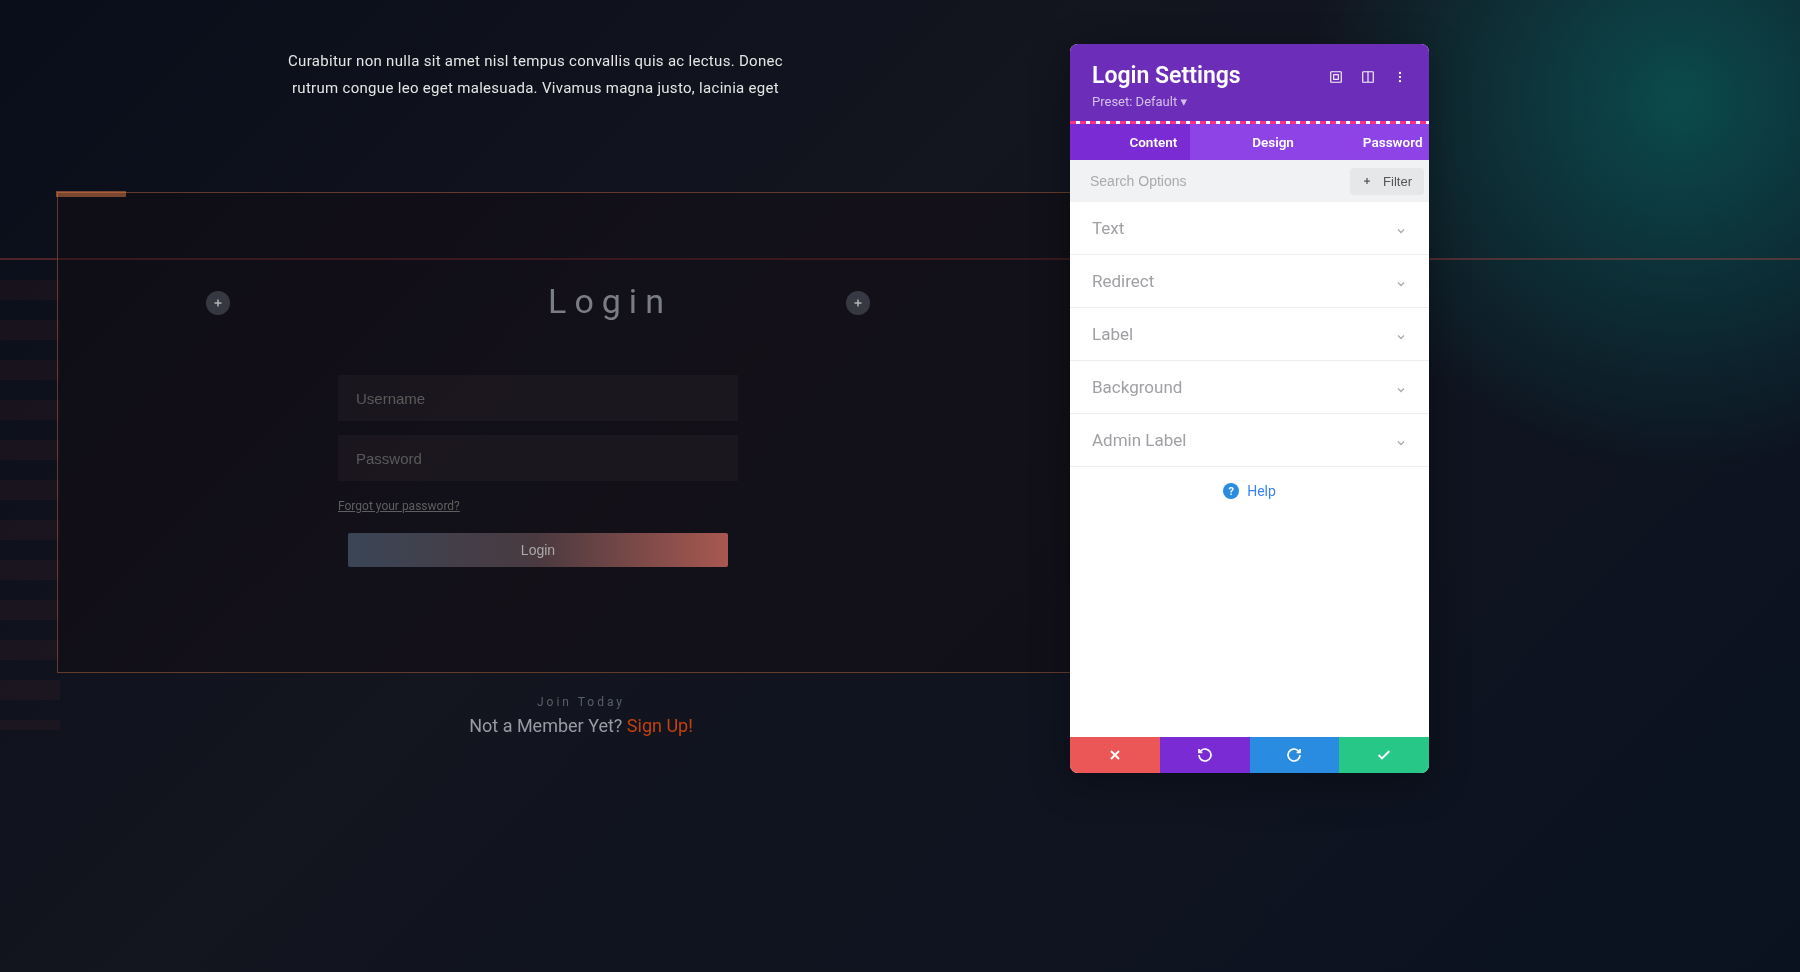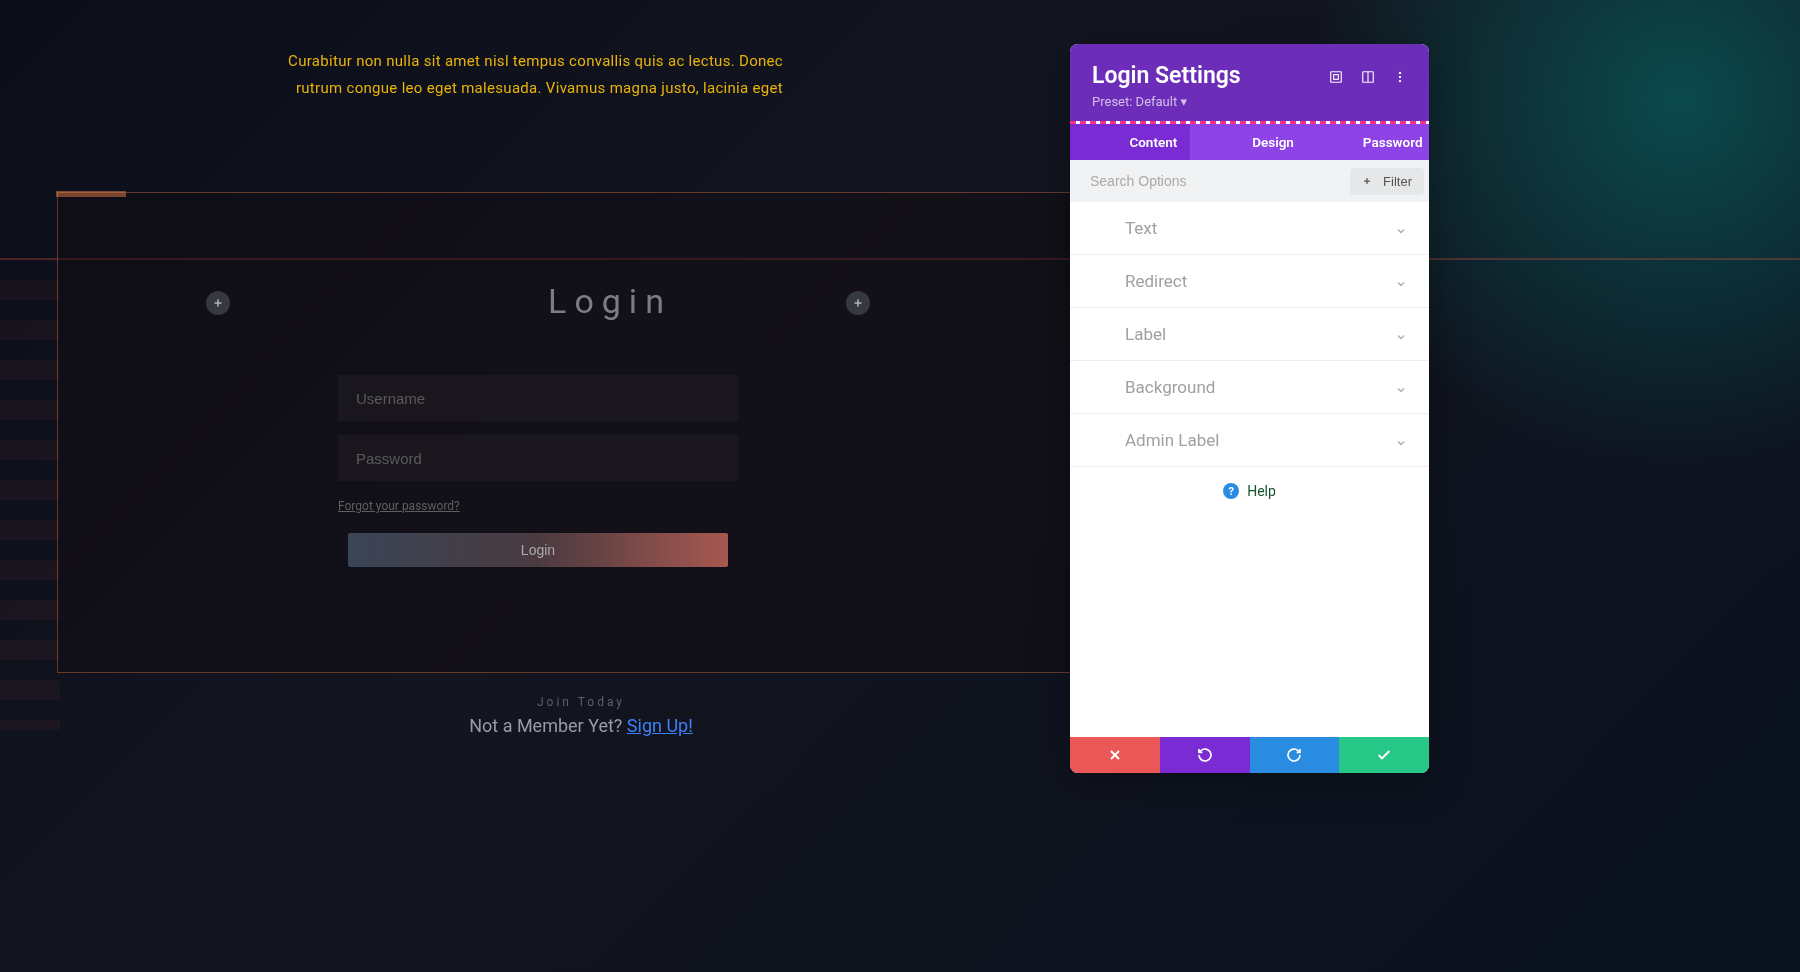--- a/index.html
+++ b/index.html
@@ -52,22 +52,22 @@
         transparent 20px,
         transparent 40px
       );
     }
     
     .intro-text {
       position: absolute;
       top: 48px;
       left: 288px;
       width: 495px;
-      text-align: right;
-      color: #eab308;
+      text-align: center;
+      color: #e5e5e5;
       font-size: 15px;
       line-height: 1.8;
       letter-spacing: 0.3px;
     }
     
     
     .login-module {
       position: absolute;
       top: 192px;
       left: 57px;
@@ -168,22 +168,21 @@
       color: #5b5f68;
       font-size: 12px;
       letter-spacing: 3px;
     }
     .not-member {
       color: #989ba3;
       font-size: 18px;
       margin-top: 6px;
     }
     .sign-up-link {
-      color: #3b82f6;
-      text-decoration: underline;
+      color: #c2410c;
       cursor: pointer;
     }
     
     
     .settings-panel {
       position: absolute;
       top: 44px;
       left: 1070px;
       width: 359px;
       height: 729px;
@@ -295,21 +294,20 @@
       display: flex;
       align-items: center;
       justify-content: space-between;
       padding: 16px 22px;
       border-bottom: 1px solid #eee;
       cursor: pointer;
     }
     .section-label {
       color: #a0a0a5;
       font-size: 17px;
-      margin-left: 33px;
     }
     .chevron-icon {
       width: 12px;
       height: 12px;
     }
     
     .help-row {
       text-align: center;
       padding: 16px 0;
       display: flex;
@@ -324,21 +322,21 @@
       border-radius: 50%;
       background: #2a8ce0;
       color: #fff;
       font-size: 11px;
       display: flex;
       align-items: center;
       justify-content: center;
       font-weight: bold;
     }
     .help-text {
-      color: #14532d;
+      color: #3b82f6;
       font-size: 14px;
     }
     
     .panel-footer {
       display: flex;
       height: 36px;
     }
     .footer-btn {
       flex: 1;
       border: none;

